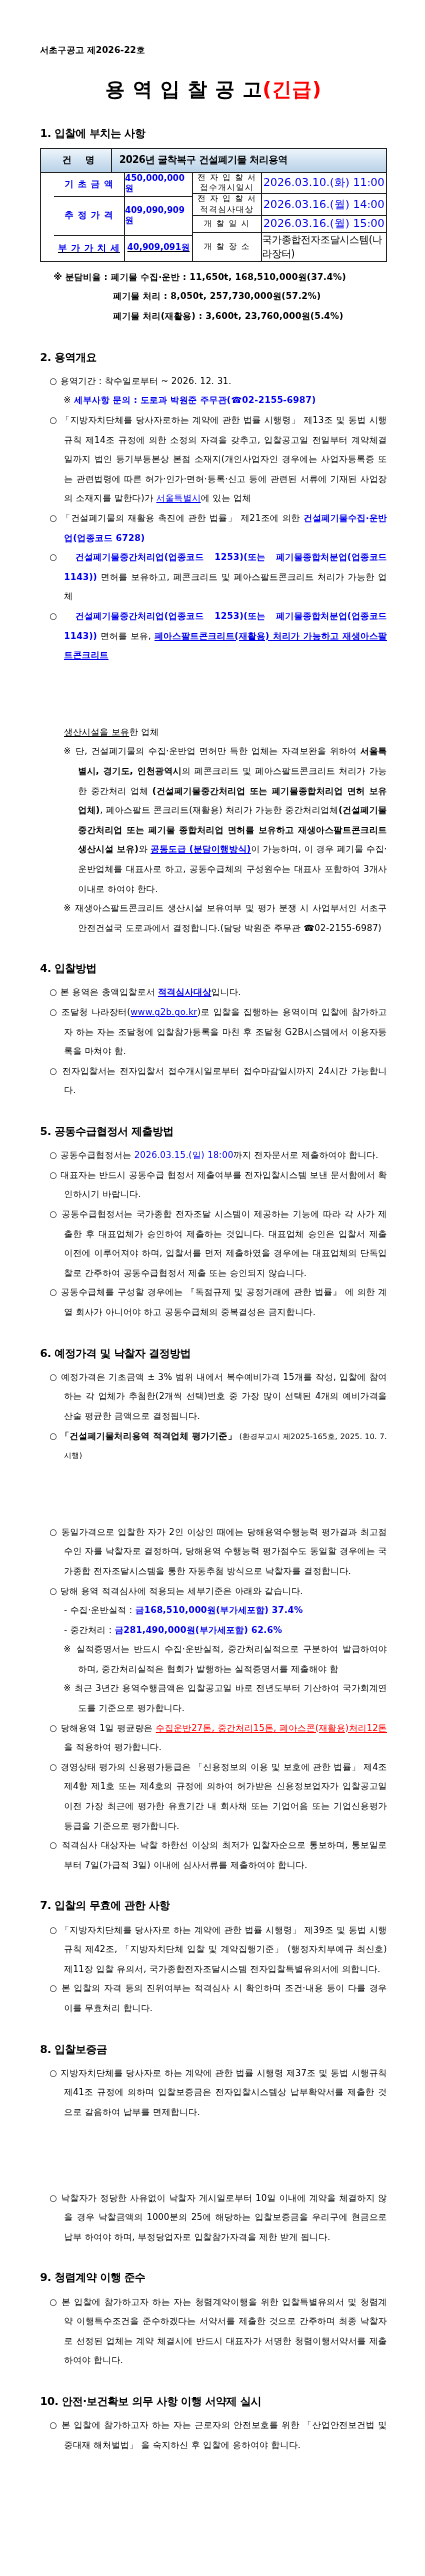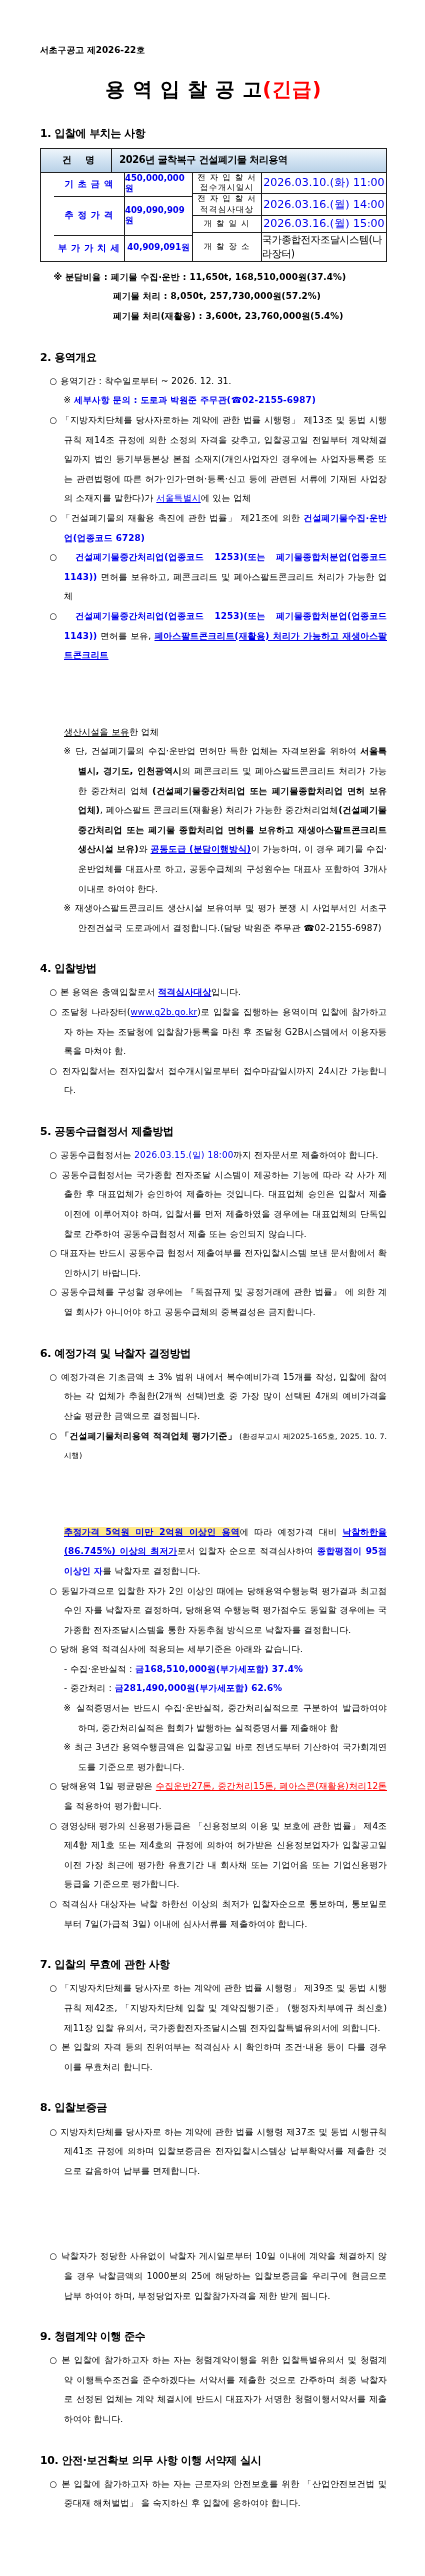--- a/index.html
+++ b/index.html
@@ -42,21 +42,21 @@
 
   
   .bid-table{border:1.5px solid var(--line);margin-top:7.2px;}
   .bt-header{display:flex;height:24px;border-bottom:0.8px solid var(--line);
     background:linear-gradient(180deg,#eef5fb 0%,#cfe1f1 55%,#b9d1e7 100%);}
   .bt-header .h-label{width:71px;border-right:0.5px solid var(--line);display:flex;align-items:center;justify-content:center;font-weight:bold;font-size:9.3px;letter-spacing:5.2px;padding-left:10px;}
   .bt-header .h-value{flex:1;display:flex;align-items:center;padding-left:7.2px;font-weight:bold;font-size:9.8px;letter-spacing:-0.3px;}
   .bt-body{display:flex;height:88px;}
   .bt-left{width:139px;display:flex;flex-direction:column;border-right:0.5px solid var(--line);margin-left:13px;}
   .bt-lrow{display:flex;border-bottom:0.5px solid var(--line);}
-  .bt-lrow:last-child{border-bottom:none;}
+  .bt-lrow:last-child{border-bottom:none;text-decoration:underline;}
   .bt-lrow.r1{height:24px;}
   .bt-lrow.r2{height:39px;}
   .bt-lrow.r3{flex:1;}
   .bt-lrow .lbl{width:71px;border-right:0.5px solid var(--line);color:var(--blue);display:flex;align-items:center;justify-content:center;font-size:9px;font-weight:bold;letter-spacing:0.5px;}
   .bt-lrow .val{flex:1;color:var(--blue);display:flex;align-items:center;justify-content:center;font-size:8.5px;font-weight:bold;}
   .bt-right{flex:1;display:flex;flex-direction:column;}
   .bt-rrow{flex:1;display:flex;border-bottom:0.5px solid var(--line);}
   .bt-rrow:last-child{border-bottom:none;}
   .bt-rrow .rlbl{width:69px;border-right:0.5px solid var(--line);display:flex;flex-direction:column;align-items:center;justify-content:center;font-size:8px;line-height:10.3px;letter-spacing:1px;}
   .bt-rrow .rval{flex:1;display:flex;align-items:center;justify-content:center;font-size:11px;}
@@ -161,33 +161,32 @@
           <p class="para k-item"><span>○ 본 용역은 총액입찰로서 </span><span class="s-bbu">적격심사대상</span><span>입니다.</span></p>
           <p class="para k-item"><span>○ 조달청 나라장터(</span><span class="s-bu">www.g2b.go.kr</span><span>)로 입찰을 집행하는 용역이며 입찰에 참가하고자 하는 자는 조달청에 입찰참가등록을 마친 후 조달청 G2B시스템에서 이용자등록을 마쳐야 함.</span></p>
           <p class="para k-item"><span>○ 전자입찰서는 전자입찰서 접수개시일로부터 접수마감일시까지 24시간 가능합니다.</span></p>
         </div>
     </section>
 
     <section>
       <h2 class="sec-h"><span>5. 공동수급협정서 제출방법</span></h2>
       <div>
           <p class="para k-item"><span>○ 공동수급협정서는 </span><span class="s-b">2026.03.15.(일) 18:00</span><span>까지 전자문서로 제출하여야 합니다.</span></p>
+          <p class="para k-item"><span>○ 대표자는 반드시 공동수급 협정서 제출여부를 전자입찰시스템 보낸 문서함에서 확인하시기 바랍니다.</span></p>
           <p class="para k-item"><span>○ 공동수급협정서는 국가종합 전자조달 시스템이 제공하는 기능에 따라 각 사가 제출한 후 대표업체가 승인하여 제출하는 것입니다. 대표업체 승인은 입찰서 제출 이전에 이루어져야 하며, 입찰서를 먼저 제출하였을 경우에는 대표업체의 단독입찰로 간주하여 공동수급협정서 제출 또는 승인되지 않습니다.</span></p>
-          <p class="para k-item"><span>○ 대표자는 반드시 공동수급 협정서 제출여부를 전자입찰시스템 보낸 문서함에서 확인하시기 바랍니다.</span></p>
           <p class="para k-item"><span>○ 공동수급체를 구성할 경우에는 『독점규제 및 공정거래에 관한 법률』 에 의한 계열 회사가 아니어야 하고 공동수급체의 중복결성은 금지합니다.</span></p>
         </div>
     </section>
 
     <section>
       <h2 class="sec-h"><span>6. 예정가격 및 낙찰자 결정방법</span></h2>
       <div>
           <p class="para k-item"><span>○ 예정가격은 기초금액 ± 3% 범위 내에서 복수예비가격 15개를 작성, 입찰에 참여하는 각 업체가 추첨한(2개씩 선택)번호 중 가장 많이 선택된 4개의 예비가격을 산술 평균한 금액으로 결정됩니다.</span></p>
           <p class="para k-item"><span>○ </span><span class="s-bold">「건설폐기물처리용역 적격업체 평가기준」</span><span class="s-small"> (환경부고시 제2025-165호, 2025. 10. 7. 시행)</span></p>
           <div class="pgap" style="height: 57px;"></div>
-          <p class="para k-cont"><span class="s-hl">추정가격 5억원 미만 2억원 이상인 용역</span><span>에 따라 예정가격 대비 </span><span class="s-bbu">낙찰하한율 (86.745%) 이상의 최저가</span><span>로서 입찰자 순으로 적격심사하여 </span><span class="s-bb">종합평점이 95점 이상인 자</span><span>를 낙찰자로 결정합니다.</span></p>
           <p class="para k-item"><span>○ 동일가격으로 입찰한 자가 2인 이상인 때에는 당해용역수행능력 평가결과 최고점수인 자를 낙찰자로 결정하며, 당해용역 수행능력 평가점수도 동일할 경우에는 국가종합 전자조달시스템을 통한 자동추첨 방식으로 낙찰자를 결정합니다.</span></p>
           <p class="para k-item"><span>○ 당해 용역 적격심사에 적용되는 세부기준은 아래와 같습니다.</span></p>
           <p class="para k-sub"><span>- 수집·운반실적 : </span><span class="s-bb">금168,510,000원(부가세포함) 37.4%</span></p>
           <p class="para k-sub"><span>- 중간처리 : </span><span class="s-bb">금281,490,000원(부가세포함) 62.6%</span></p>
           <p class="para k-note"><span>※ 실적증명서는 반드시 수집·운반실적, 중간처리실적으로 구분하여 발급하여야 하며, 중간처리실적은 협회가 발행하는 실적증명서를 제출해야 함</span></p>
           <p class="para k-note"><span>※ 최근 3년간 용역수행금액은 입찰공고일 바로 전년도부터 기산하여 국가회계연도를 기준으로 평가합니다.</span></p>
           <p class="para k-item"><span>○ 당해용역 1일 평균량은 </span><span class="s-ru">수집운반27톤, 중간처리15톤, 폐아스콘(재활용)처리12톤</span><span>을 적용하여 평가합니다.</span></p>
           <p class="para k-item"><span>○ 경영상태 평가의 신용평가등급은 「신용정보의 이용 및 보호에 관한 법률」 제4조 제4항 제1호 또는 제4호의 규정에 의하여 허가받은 신용정보업자가 입찰공고일 이전 가장 최근에 평가한 유효기간 내 회사채 또는 기업어음 또는 기업신용평가 등급을 기준으로 평가합니다.</span></p>
           <p class="para k-item"><span>○ 적격심사 대상자는 낙찰 하한선 이상의 최저가 입찰자순으로 통보하며, 통보일로부터 7일(가급적 3일) 이내에 심사서류를 제출하여야 합니다.</span></p>
         </div>

